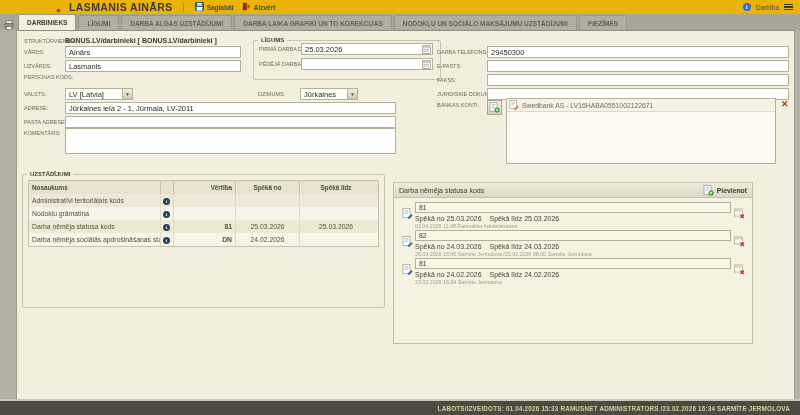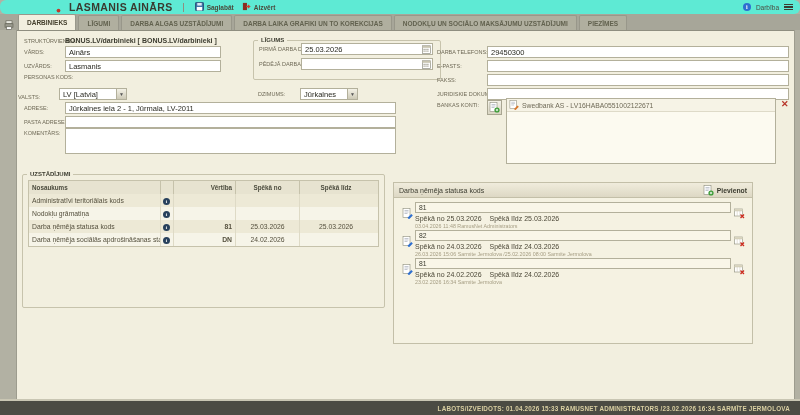--- a/index.html
+++ b/index.html
@@ -1,21 +1,21 @@
 <!DOCTYPE html>
 <html><head>
 <meta charset="utf-8">
 <style>
   * { margin:0; padding:0; box-sizing:border-box; }
   html,body { width:800px; height:415px; }
   body { font-family:"Liberation Sans", sans-serif; background:#b2b1a3; overflow:hidden; }
   #app { position:relative; width:800px; height:415px; background:#b2b1a3; }
 
   
-  .titlebar { position:absolute; left:0; top:0; width:800px; height:14px; background:#5eead4; display:flex; align-items:center;border-radius:6px; }
+  .titlebar { position:absolute; left:0; top:0; width:800px; height:14px; background:#eab308; display:flex; align-items:center; }
   .title-emp-icon { margin-left:54px; width:9px; height:9px; }
   .title-text { margin-left:6px; font-size:10.5px; font-weight:bold; color:#3a3a30; letter-spacing:.4px; white-space:nowrap; }
   .tb-sep { width:1px; height:9px; background:#8f8e80; margin:0 7px 0 10px; }
   .tb-btn { display:flex; align-items:center; gap:3px; font-size:6.5px; font-weight:bold; color:#4a4a3c; padding:1px 4px; cursor:default; }
   .tb-right { position:absolute; right:7px; top:0; height:14px; display:flex; align-items:center; gap:5px; }
   .help-badge { width:8px; height:8px; border-radius:50%; background:#2e6fd0; color:#fff; font-size:6px; font-weight:bold; text-align:center; line-height:8px; font-family:"Liberation Serif", serif; }
   .darbiba-label { font-size:6.5px; color:#4c4c40; }
   .menu-ico { display:inline-block; width:9px; }
   .menu-ico i { display:block; height:1.5px; background:#3c3c32; margin:1.2px 0; }
 
@@ -25,21 +25,21 @@
 
   .print-strip-icon { position:absolute; left:4px; top:16px; z-index:5; }
 
   
   .content { position:absolute; left:17px; top:30px; width:777px; height:369px; background:#f2efdf; border-top:1px solid #8f8e80; }
 
   .lbl { font-size:5.5px; color:#6f6a57; white-space:nowrap; }
   .frow { position:absolute; display:flex; align-items:center; }
   .frow .lblbox { width:41px; flex:none; }
   .inp { height:12px; border:1px solid #b3b09b; background:#fff; font-family:"Liberation Sans",sans-serif; font-size:7.5px; color:#2a2a22; padding:0 3px; outline:none; }
-  .inp.narrow { width:156px; }
+  .inp.narrow { width:176px; }
   .inp.wide { width:331px; }
   .txtarea { width:331px; height:26px; border:1px solid #b3b09b; background:#fff; font-family:"Liberation Sans",sans-serif; font-size:7.5px; resize:none; outline:none; }
   .static-val { font-size:7px; font-weight:bold; color:#3c3c30; }
 
   .selectbox { height:12px; border:1px solid #b3b09b; background:#fff; display:flex; align-items:center; position:relative; padding-left:3px; font-size:7.5px; color:#2a2a22; }
   .selectbox .arrow { position:absolute; right:0; top:0; width:10px; height:100%; background:linear-gradient(#f3f1e6,#cdc9b6); border-left:1px solid #b3b09b; font-size:5px; color:#555; text-align:center; line-height:10px; }
 
   .dateinp { height:12px; border:1px solid #b3b09b; background:#fff; display:flex; align-items:center; position:relative; padding-left:3px; font-size:7.5px; color:#2a2a22; width:132px; }
   .dateinp svg { position:absolute; right:1px; top:1px; }
 
@@ -158,21 +158,21 @@
       <span class="lblbox lbl">VĀRDS:</span>
       <input class="inp narrow" value="Ainārs" style="">
     </div>
     <div class="frow" style="left:7px; top:29px;">
       <span class="lblbox lbl">UZVĀRDS:</span>
       <input class="inp narrow" value="Lasmanis" style="">
     </div>
     <div class="frow" style="left:7px; top:43px;">
       <span class="lblbox lbl">PERSONAS KODS:</span>
     </div>
-    <div class="frow" style="left:1px; top:57px;align-items:flex-end;">
+    <div class="frow" style="left:7px; top:57px;">
       <span class="lblbox lbl">VALSTS:</span>
       <div class="selectbox" style="width:68px;">
         <span>LV [Latvia]</span>
         <span class="arrow">▼</span>
       </div>
     </div>
     <div class="frow" style="left:7px; top:71px;">
       <span class="lblbox lbl">ADRESE:</span>
       <input class="inp wide" value="Jūrkalnes iela 2 - 1, Jūrmala, LV-2011" style="">
     </div>

